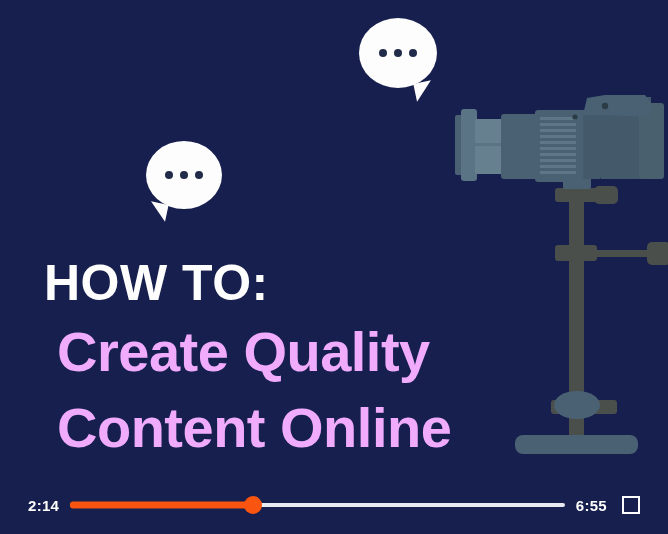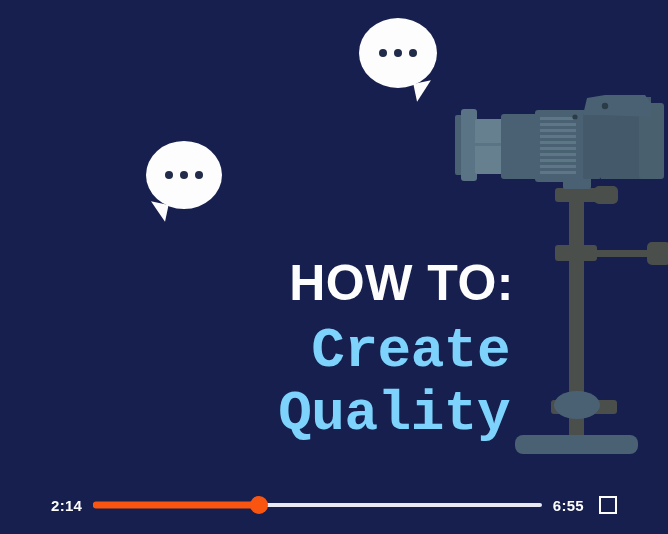--- a/index.html
+++ b/index.html
@@ -14,21 +14,20 @@
     overflow: hidden;
     font-family: "Liberation Sans", sans-serif;
   }
 
   #player {
     position: relative;
     width: 668px;
     height: 534px;
     background: #161F4D;
     overflow: hidden;
-    text-align: right;
   }
 
   
   .bubble {
     position: absolute;
   }
   .bubble .bub-body {
     position: absolute;
     left: 0;
     top: 0;
@@ -117,37 +116,37 @@
     font-weight: bold;
     letter-spacing: 0.5px;
     color: #FDFDFD;
     line-height: 1.0;
     margin: 0 0 12px 0;
     font-family: "Liberation Sans", sans-serif;
   }
   .headline-line {
     font-size: 56px;
     font-weight: bold;
-    color: #7dd3fc;
+    color: #f0abfc;
     line-height: 1.12;
-    margin: 4px;
+    margin: 13px;
     letter-spacing: -0.5px;
-    font-family: Liberation Mono, monospace;
+    font-family: Liberation Sans, sans-serif;
   }
 
   
   #controls {
     position: absolute;
     left: 0;
     bottom: 0;
     width: 668px;
     height: 58px;
     display: flex;
     align-items: center;
-    padding: 0 51px;
+    padding: 0 28px;
     box-sizing: border-box;
     gap: 11px;
   }
   .time-label {
     color: #FDFDFD;
     font-size: 15px;
     font-weight: bold;
     letter-spacing: 0.3px;
     white-space: nowrap;
     font-family: "Liberation Sans", sans-serif;
@@ -289,20 +288,21 @@
 
         <circle cx="150" cy="11" r="3.2" fill="#2C3C46"></circle>
         <circle cx="120" cy="22" r="2.6" fill="#2C3C46"></circle>
       </g>
     </svg>
   </div>
 
   <div id="headline">
     <div class="kicker">HOW TO:</div>
     <div class="headline-line">Create Quality</div>
+    <div class="headline-line">Content Online</div>
   </div>
 
   <div id="controls">
     <span class="time-label">2:14</span>
 
     <div id="progress-track">
       <div id="progress-rail"></div>
       <div id="progress-fill" style="width: 37%;"></div>
       <div id="progress-thumb" style="left: 37%;"></div>
     </div>

